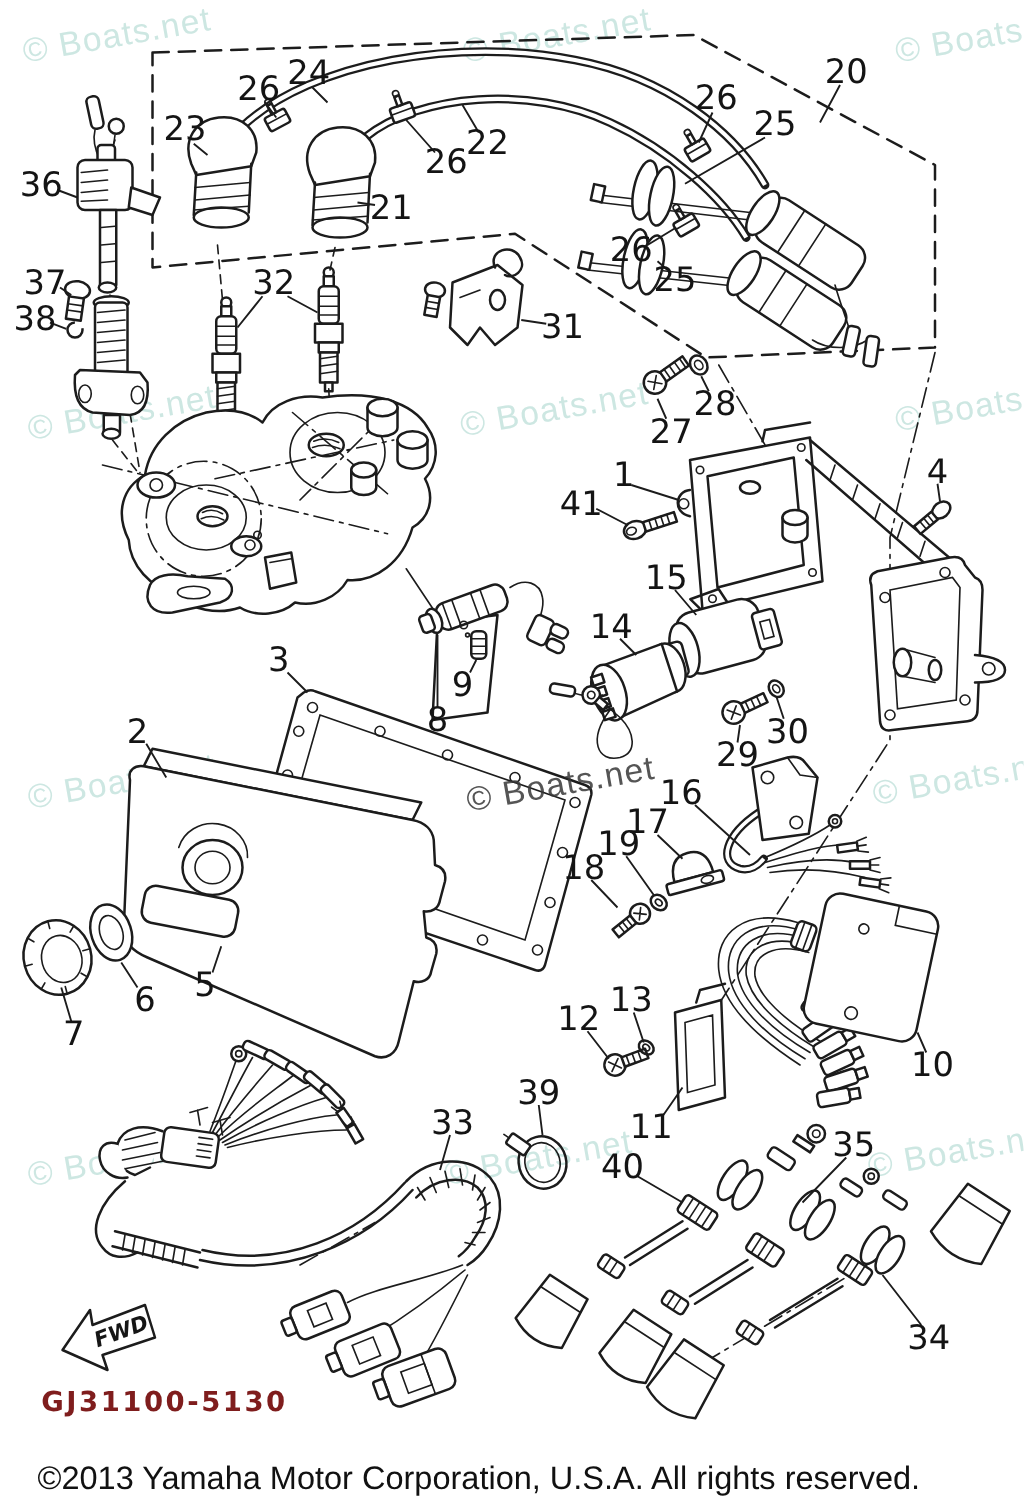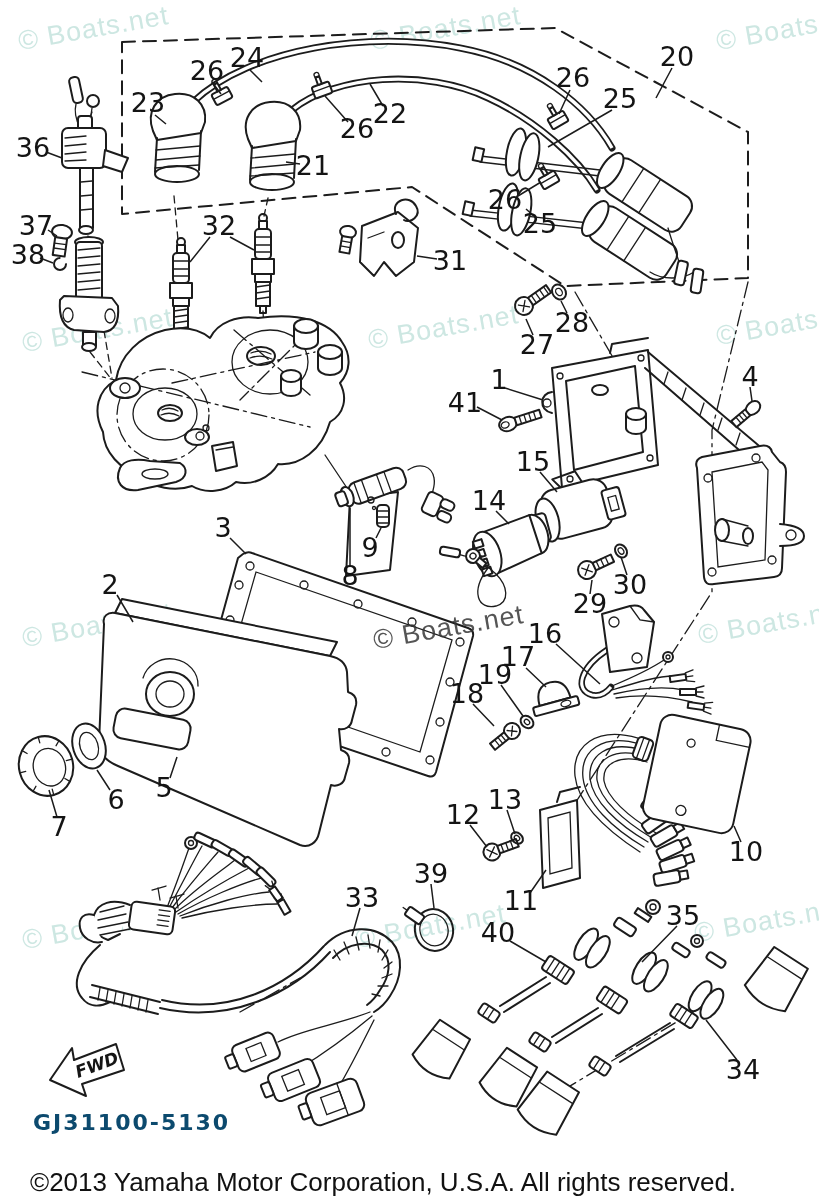--- a/index.html
+++ b/index.html
@@ -10,21 +10,21 @@
   .lnf{fill:#fff;stroke:#1c1c1c;stroke-width:2;stroke-linejoin:round;stroke-linecap:round}
   .tn{fill:none;stroke:#1c1c1c;stroke-width:1.3;stroke-linecap:round}
   .dash{stroke-dasharray:13 8}
   .dsh2{stroke-dasharray:7 5}
   .dd{stroke-dasharray:16 5 3 5}
   .ldr{fill:none;stroke:#1c1c1c;stroke-width:1.5}
   text.plbl{font:27px "DejaVu Sans",sans-serif;fill:#141414;text-anchor:middle}
   text.wm{font:27px "Liberation Sans",sans-serif;letter-spacing:1px}
   .wm-light{fill:#cde7e2}
   .wm-dark{fill:#383838;opacity:.85}
-  #code{position:absolute;left:33px;top:1110px;font-size:22px;letter-spacing:2px;color:#0c4a6e;
+  #code{position:absolute;left:33px;top:1110px;font-size:22px;letter-spacing:2px;color:#7f1d1d;
         font-weight:bold;font-family:"DejaVu Sans",sans-serif;}
   #copyright{position:absolute;left:30px;top:1167px;width:780px;font-size:26px;color:#111;
         font-family:"Liberation Sans",sans-serif;}
 </style>
 </head>
 <body>
 
 <div id="stage">
 <svg xmlns="http://www.w3.org/2000/svg" width="819" height="1200" viewBox="0 0 819 1200">
 

